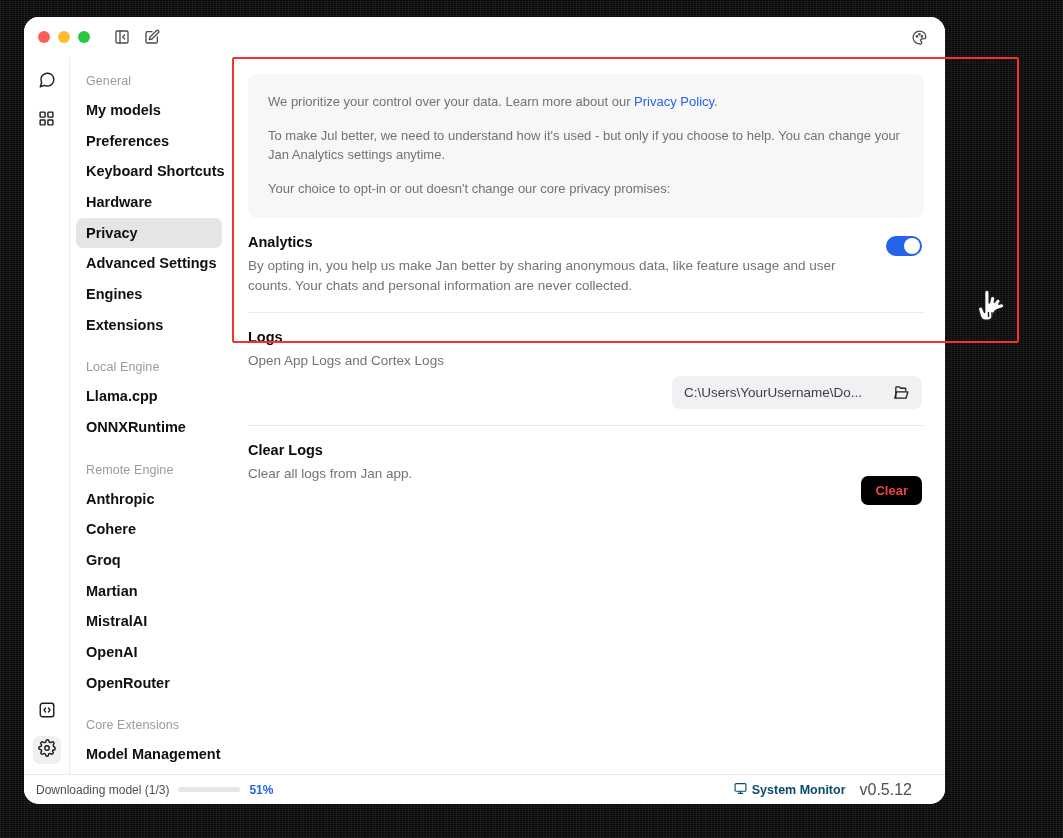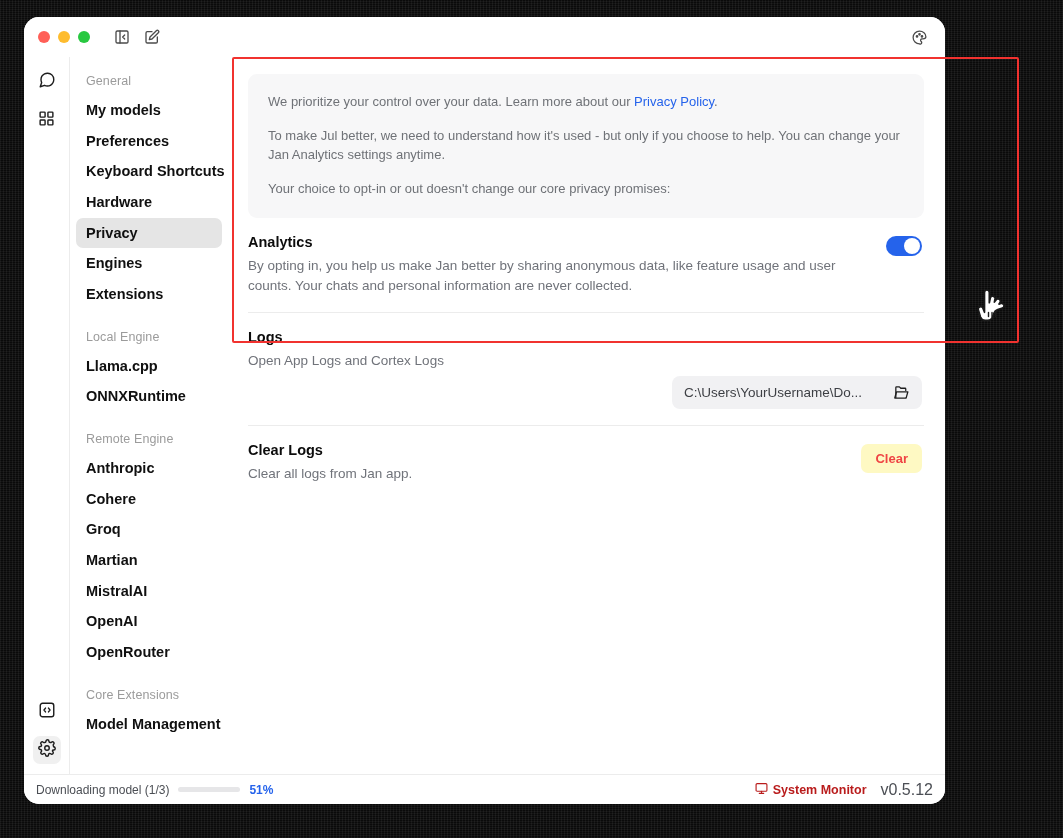--- a/index.html
+++ b/index.html
@@ -201,53 +201,54 @@
   .path-text {
     font-size: 13.5px;
     color: #3d3f44;
     white-space: nowrap;
     overflow: hidden;
   }
   .folder-icon { color: #1e1e1e; display: flex; }
 
   
   .clear-btn {
-    background: #fef9c3;
+    background: #000000;
     color: #ef4444;
     font-size: 13px;
     font-weight: 600;
     border: none;
     border-radius: 7px;
     padding: 7px 14px;
     font-family: "Liberation Sans", sans-serif;
+    margin-top: 32px;
   }
 
   
   .statusbar {
     height: 30px;
     flex: 0 0 30px;
     border-top: 1px solid #ececec;
     display: flex;
     align-items: center;
-    padding: 0 12px 0 12px;
+    padding: 0 33px 0 12px;
     background: #ffffff;
     font-size: 12px;
     color: #4b4e54;
   }
   .dl-wrap { display: flex; align-items: center; gap: 9px; }
   .progress-track {
     width: 62px; height: 5px;
     background: #e6e6e8;
     border-radius: 3px;
     overflow: hidden;
   }
   .progress-fill { height: 100%; background: #2563eb; border-radius: 3px; }
   .pct { color: #2563eb; font-weight: 700; font-size: 12px; }
   .status-right { margin-left: auto; display: flex; align-items: center; gap: 14px; }
-  .sysmon { display: flex; align-items: center; gap: 5px; color: #b91c1c; font-weight: 700; font-size: 12.5px; }
+  .sysmon { display: flex; align-items: center; gap: 5px; color: #0c4a6e; font-weight: 700; font-size: 12.5px; }
   .version { color: #4b4e54; font-size: 16px; }
 
   
   #annotation {
     position: absolute;
     left: 232px;
     top: 57px;
     width: 787px;
     height: 286px;
     border: 2px solid #f1322f;
@@ -350,20 +351,21 @@
     </div>
 
     <div class="sidebar">
 
       <div class="nav-group-label">General</div>
       <div class="nav-item">My models</div>
       <div class="nav-item">Preferences</div>
       <div class="nav-item">Keyboard Shortcuts</div>
       <div class="nav-item">Hardware</div>
       <div class="nav-item selected">Privacy</div>
+      <div class="nav-item">Advanced Settings</div>
       <div class="nav-item">Engines</div>
       <div class="nav-item">Extensions</div>
 
       <div class="nav-gap"></div>
 
       <div class="nav-group-label">Local Engine</div>
       <div class="nav-item">Llama.cpp</div>
       <div class="nav-item">ONNXRuntime</div>
 
       <div class="nav-gap"></div>

